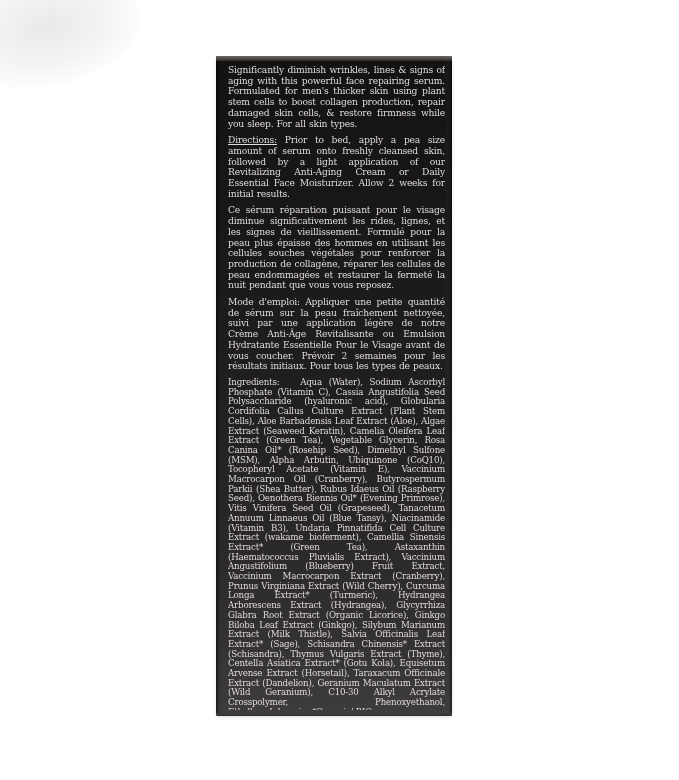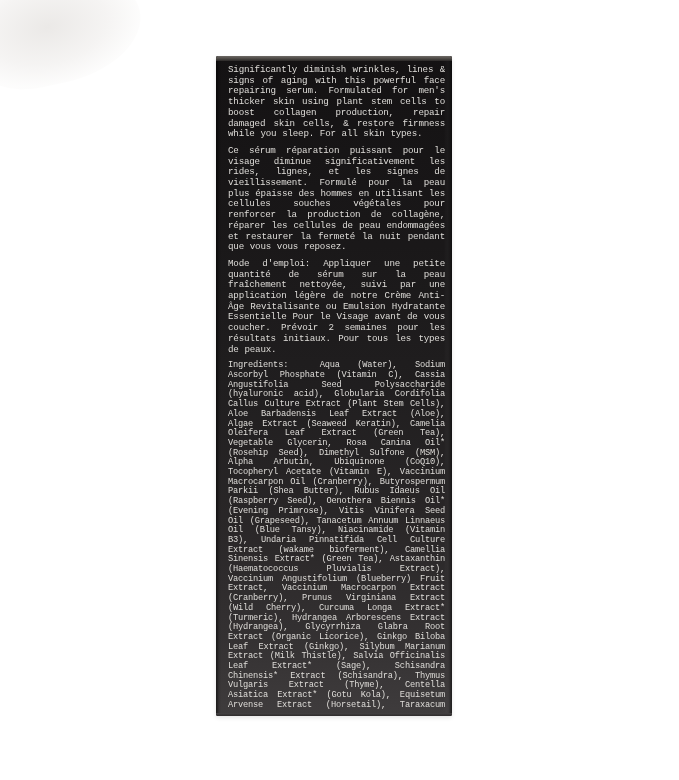--- a/index.html
+++ b/index.html
@@ -6,21 +6,20 @@
   body {
     width: 679px; height: 780px;
     font-family: "DejaVu Serif", serif;
     background: #ffffff;
     overflow: hidden;
   }
   .photo {
     position: relative;
     width: 679px; height: 780px;
     background: #ffffff;
-    font-family: Liberation Mono, monospace;
   }
   .smudge {
     position: absolute;
     left: -28px; top: -22px;
     width: 170px; height: 105px;
     background: radial-gradient(ellipse at 45% 45%,
                 rgba(205,200,195,0.40) 0%,
                 rgba(215,210,206,0.25) 45%,
                 rgba(230,227,224,0.10) 70%,
                 rgba(255,255,255,0) 100%);
@@ -91,20 +90,21 @@
   <div class="smudge"></div>
 
   <div class="serum-box">
     <div class="box-top-edge"></div>
     <div class="box-bottom-edge"></div>
 
     <div class="panel-text">
 
       <p class="para">Significantly diminish wrinkles, lines &amp; signs of aging with this powerful face repairing serum. Formulated for men's thicker skin using plant stem cells to boost collagen production, repair damaged skin cells, &amp; restore firmness while you sleep. For all skin types.</p>
 
+      <p class="para"><span class="label-underline">Directions:</span><span> Prior to bed, apply a pea size amount of serum onto freshly cleansed skin, followed by a light application of our Revitalizing Anti-Aging Cream or Daily Essential Face Moisturizer. Allow 2 weeks for initial results.</span></p>
 
       <p class="para">Ce sérum réparation puissant pour le visage diminue significativement les rides, lignes, et les signes de vieillissement. Formulé pour la peau plus épaisse des hommes en utilisant les cellules souches végétales pour renforcer la production de collagène, réparer les cellules de peau endommagées et restaurer la fermeté la nuit pendant que vous vous reposez.</p>
 
       <p class="para">Mode d'emploi: Appliquer une petite quantité de sérum sur la peau fraîchement nettoyée, suivi par une application légère de notre Crème Anti-Âge Revitalisante ou Emulsion Hydratante Essentielle Pour le Visage avant de vous coucher. Prévoir 2 semaines pour les résultats initiaux. Pour tous les types de peaux.</p>
 
       <p class="para-ingredients"><span class="ing-label">Ingredients:</span><span> Aqua (Water), Sodium Ascorbyl Phosphate (Vitamin C), Cassia Angustifolia Seed Polysaccharide (hyaluronic acid), Globularia Cordifolia Callus Culture Extract (Plant Stem Cells), Aloe Barbadensis Leaf Extract (Aloe), Algae Extract (Seaweed Keratin), Camelia Oleifera Leaf Extract (Green Tea), Vegetable Glycerin, Rosa Canina Oil* (Rosehip Seed), Dimethyl Sulfone (MSM), Alpha Arbutin, Ubiquinone (CoQ10), Tocopheryl Acetate (Vitamin E), Vaccinium Macrocarpon Oil (Cranberry), Butyrospermum Parkii (Shea Butter), Rubus Idaeus Oil (Raspberry Seed), Oenothera Biennis Oil* (Evening Primrose), Vitis Vinifera Seed Oil (Grapeseed), Tanacetum Annuum Linnaeus Oil (Blue Tansy), Niacinamide (Vitamin B3), Undaria Pinnatifida Cell Culture Extract (wakame bioferment), Camellia Sinensis Extract* (Green Tea), Astaxanthin (Haematococcus Pluvialis Extract), Vaccinium Angustifolium (Blueberry) Fruit Extract, Vaccinium Macrocarpon Extract (Cranberry), Prunus Virginiana Extract (Wild Cherry), Curcuma Longa Extract* (Turmeric), Hydrangea Arborescens Extract (Hydrangea), Glycyrrhiza Glabra Root Extract (Organic Licorice), Ginkgo Biloba Leaf Extract (Ginkgo), Silybum Marianum Extract (Milk Thistle), Salvia Officinalis Leaf Extract* (Sage), Schisandra Chinensis* Extract (Schisandra), Thymus Vulgaris Extract (Thyme), Centella Asiatica Extract* (Gotu Kola), Equisetum Arvense Extract (Horsetail), Taraxacum Officinale Extract (Dandelion), Geranium Maculatum Extract (Wild Geranium), C10-30 Alkyl Acrylate Crosspolymer, Phenoxyethanol, Ethylhexylglycerin.</span><span> *Organic/ BIO</span></p>
 
     </div>
   </div>
 </div>

